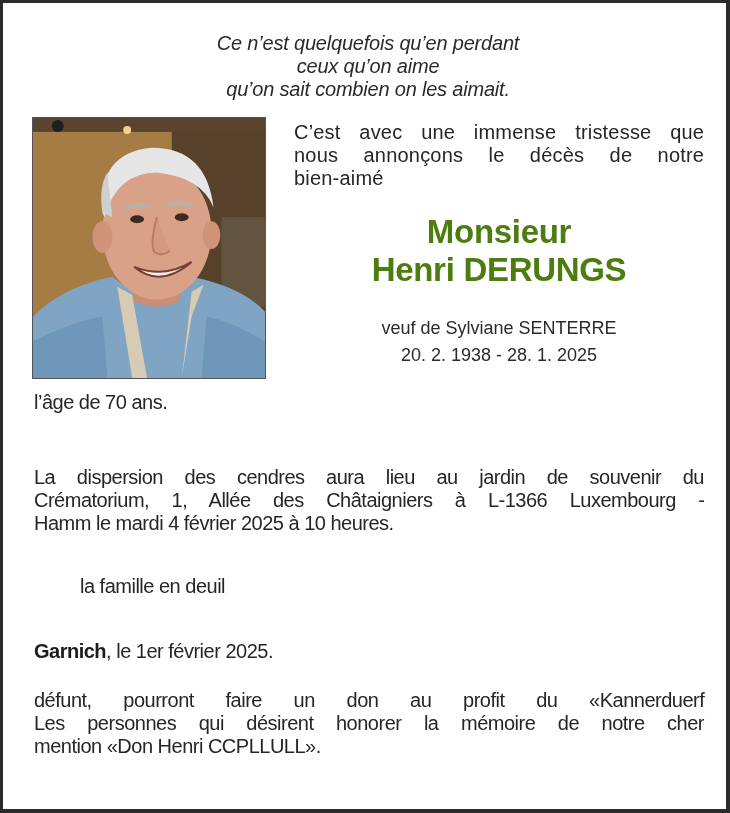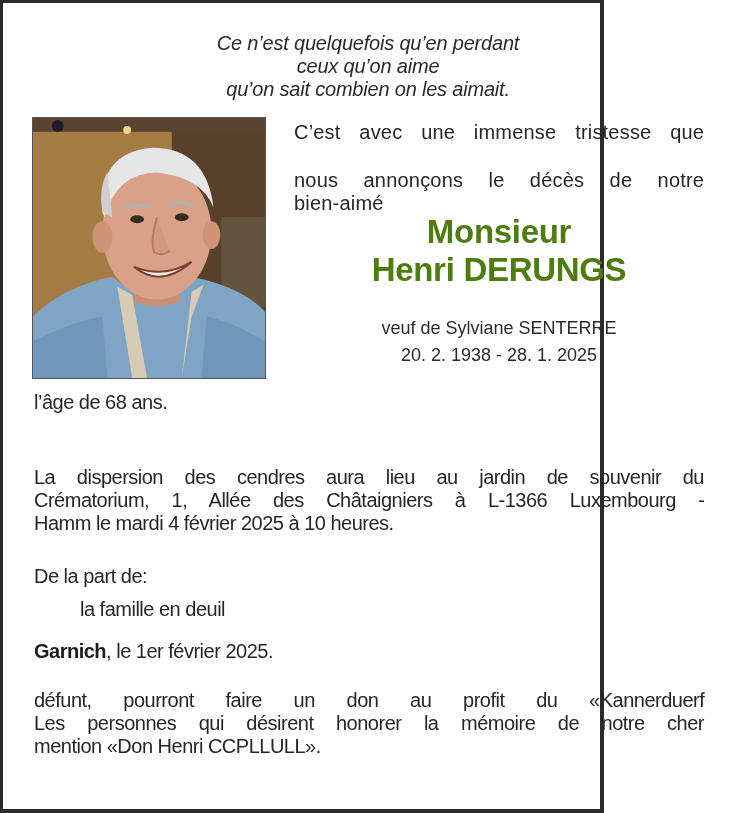--- a/index.html
+++ b/index.html
@@ -1,18 +1,18 @@
 <!DOCTYPE html>
 <html><head>
 <meta charset="utf-8">
 <style>
   html, body { margin: 0; padding: 0; background: #ffffff; }
   body { width: 730px; height: 813px; position: relative; overflow: hidden; }
   .frame {
-    position: absolute; left: 0; top: 0; width: 604px; height: 813px;
+    position: absolute; left: 0; top: 0; width: 730px; height: 813px;
     box-sizing: border-box;
     border-top: 3px solid #2b2b2b; border-left: 3px solid #2b2b2b;
     border-right: 4px solid #2b2b2b; border-bottom: 4px solid #2b2b2b;
     background: #ffffff;
   }
   .txt {
     font-family: "Liberation Sans", sans-serif;
     color: #262626;
   }
 
@@ -108,46 +108,45 @@
       <ellipse cx="150" cy="100" rx="7" ry="4" fill="#3a2a22"></ellipse>
 
       <path d="M125 100 Q118 125 122 135 Q130 140 138 134" stroke="#b97c62" stroke-width="2" fill="#d49a80"></path>
 
       <path d="M102 150 Q128 172 160 145 Q132 162 102 150 Z" fill="#f0efe8" stroke="#7a3e30" stroke-width="2"></path>
     </svg>
   </div>
 
   <div class="intro txt">
     <span class="line" style="display: block; word-spacing: 13px;">C’est avec une immense tristesse que</span>
-    <span class="line" style="display: block; word-spacing: 19.6px; margin-top: 25px;">nous annonçons le décès de notre</span>
+    <span class="line" style="display: block; word-spacing: 19.6px;">nous annonçons le décès de notre</span>
     <span class="line last" style="display: block;">bien-aimé</span>
   </div>
 
   <div class="name-block txt">
     <div>Monsieur</div>
     <div>Henri DERUNGS</div>
   </div>
 
   <div class="sub-block txt">
     <div>veuf de Sylviane SENTERRE</div>
     <div>20. 2. 1938 - 28. 1. 2025</div>
   </div>
 
   <div class="body-text txt p1">
-    <span class="line last" style="display: block;">l’âge de 68 ans.</span>
+    <span class="line last" style="display: block;">l’âge de 70 ans.</span>
   </div>
 
   <div class="body-text txt p2">
     <span class="line" style="display: block; word-spacing: 16.5px;">La dispersion des cendres aura lieu au jardin de souvenir du</span>
     <span class="line" style="display: block; word-spacing: 17.375px;">Crématorium, 1, Allée des Châtaigniers à L-1366 Luxembourg -</span>
     <span class="line last" style="display: block;">Hamm le mardi 4 février 2025 à 10 heures.</span>
   </div>
 
   <div class="body-text txt p3">
-    <span class="line last" style="display: block;">De la part de:</span>
     <span class="indent">la famille en deuil</span>
   </div>
 
   <div class="body-text txt p4">
     <span class="line last" style="display: block;"><b>Garnich</b><span>, le 1er février 2025.</span></span>
   </div>
 
   <div class="body-text txt p5">
     <span class="line" style="display: block; word-spacing: 26.625px;">défunt, pourront faire un don au profit du «Kannerduerf</span>
     <span class="line" style="display: block; word-spacing: 17.4444px;">Les personnes qui désirent honorer la mémoire de notre cher</span>

